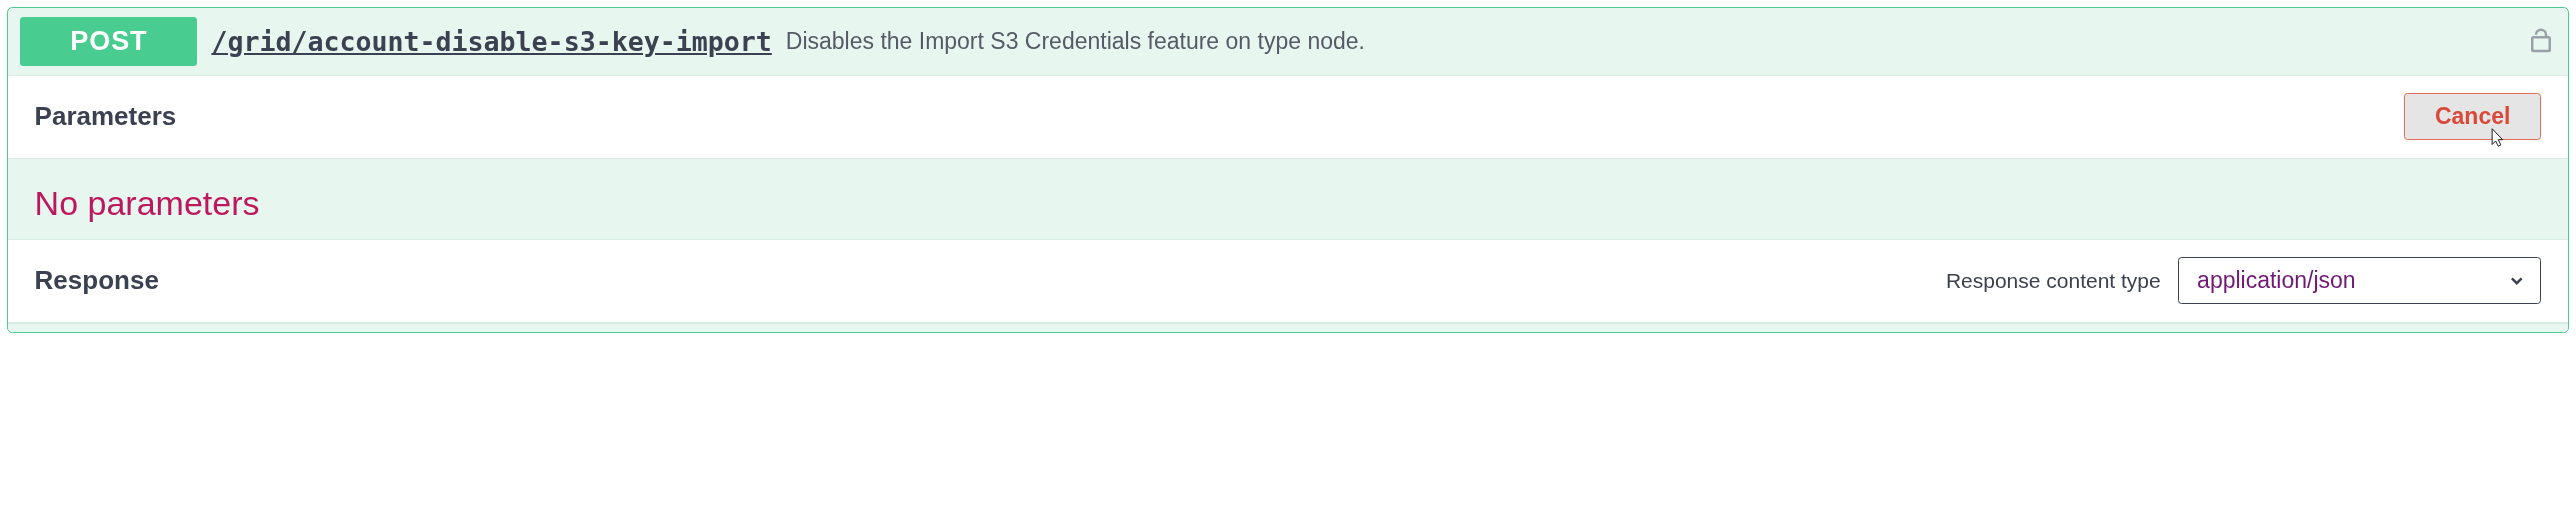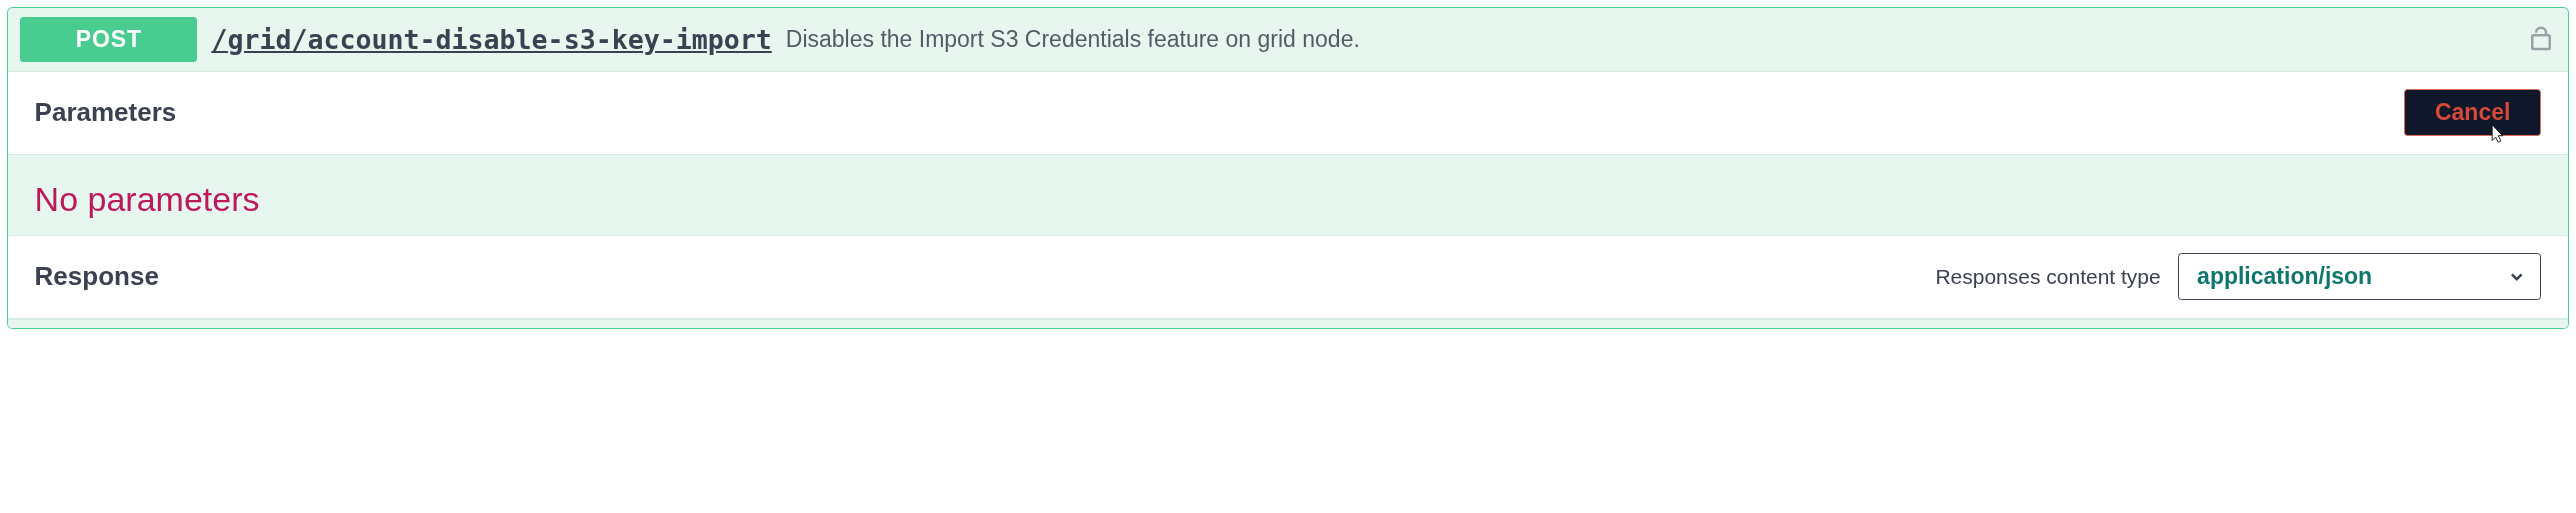--- a/index.html
+++ b/index.html
@@ -20,21 +20,21 @@
   .summary {
     display: flex;
     align-items: center;
     padding: 8.9px 12.4px;
     gap: 14px;
   }
   .method-badge {
     background: #49cc90;
     color: #ffffff;
     font-weight: 700;
-    font-size: 23px;
+    font-size: 27px;
     padding: 8.9px 0;
     width: 177px;
     text-align: center;
     border-radius: 3.5px;
     letter-spacing: 0.9px;
   }
   .endpoint-path {
     font-family: ui-monospace, "SFMono-Regular", Consolas, monospace;
     font-weight: 700;
     font-size: 26.6px;
@@ -63,21 +63,21 @@
   }
   .section-title {
     font-weight: 700;
     font-size: 26px;
     color: #3b4151;
   }
   .section-title.resp { font-weight: 600; }
   .cancel-btn {
     border: 1.8px solid #e16b5a;
     color: #d8493a;
-    background: #0f172a;
+    background: #e5e5e5;
     font-weight: 700;
     font-size: 23px;
     padding: 8.9px 30px;
     border-radius: 3.5px;
     cursor: pointer;
     position: relative;
   }
   .cursor {
     position: absolute;
     left: 60%;
@@ -120,39 +120,39 @@
     display: flex;
     align-items: center;
     justify-content: space-between;
     padding: 8.9px 14px 8.9px 17.7px;
     width: 363px;
     background: #ffffff;
     cursor: pointer;
   }
   .content-type-select .val {
     font-size: 23px;
-    font-weight: 700;
-    color: #0f766e;
+    font-weight: 400;
+    color: #701a75;
   }
   .content-type-select svg { width: 19.5px; height: 19.5px; }
   .after-responses {
     height: 8.9px;
     background: #e8f6f0;
     border-top: 0.9px solid #d7ece3;
   }
 </style>
 </head>
 <body>
 
 <div class="panel">
 
   <div class="summary">
     <div class="method-badge">POST</div>
     <div class="endpoint-path">/grid/account-disable-s3-key-import</div>
-    <div class="endpoint-desc">Disables the Import S3 Credentials feature on grid node.</div>
+    <div class="endpoint-desc">Disables the Import S3 Credentials feature on type node.</div>
     <div class="lock">
       <svg viewBox="0 0 24 24" fill="currentColor">
           <path d="M17 8V7a5 5 0 0 0-10 0h2a3 3 0 1 1 6 0v1H6a2 2 0 0 0-2 2v9a2 2 0 0 0 2 2h12a2 2 0 0 0 2-2v-9a2 2 0 0 0-2-2h-1zm1 11H6v-9h12v9z"></path>
         </svg>
     </div>
   </div>
 
   <div class="section-bar">
     <div class="section-title">Parameters</div>
     <button class="cancel-btn">
@@ -164,21 +164,21 @@
   </div>
 
   <div class="params-body">
     <span>No parameters</span>
   </div>
 
 
   <div class="section-bar">
     <div class="section-title resp">Response</div>
     <div class="content-type-wrap">
-      <span class="content-type-label">Responses content type</span>
+      <span class="content-type-label">Response content type</span>
       <div class="content-type-select">
         <span class="val">application/json</span>
         <svg viewBox="0 0 24 24" fill="none" stroke="#3b4151" stroke-width="3">
             <polyline points="6 9 12 15 18 9"></polyline>
           </svg>
       </div>
     </div>
   </div>
 
   <div class="after-responses"></div>

